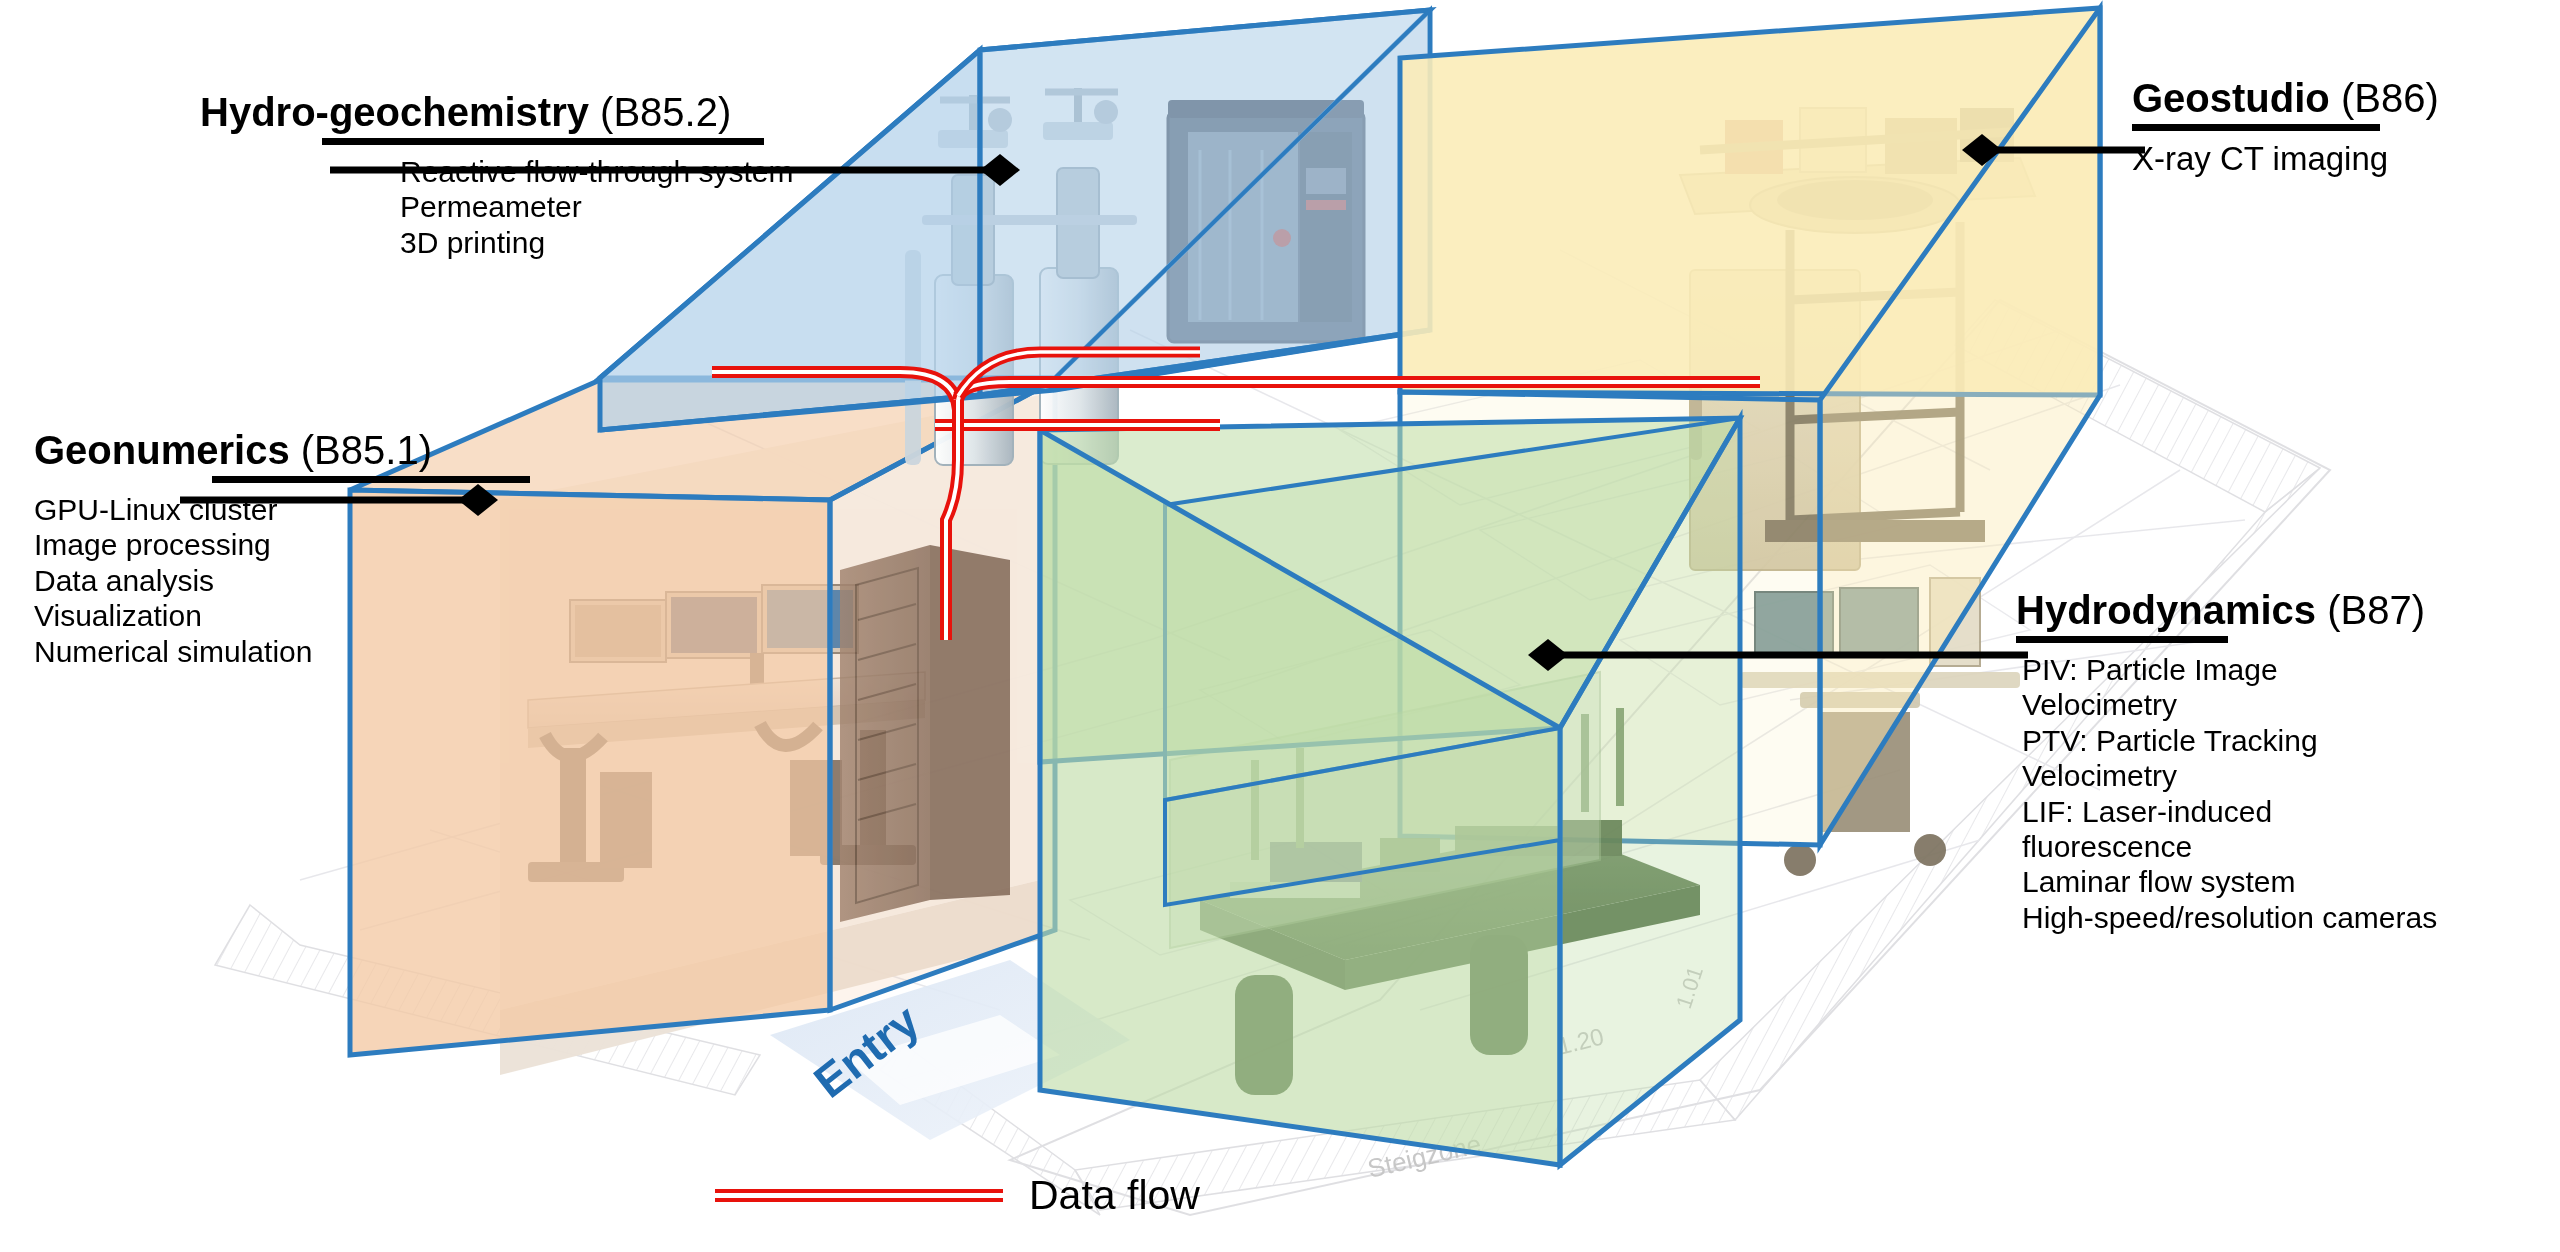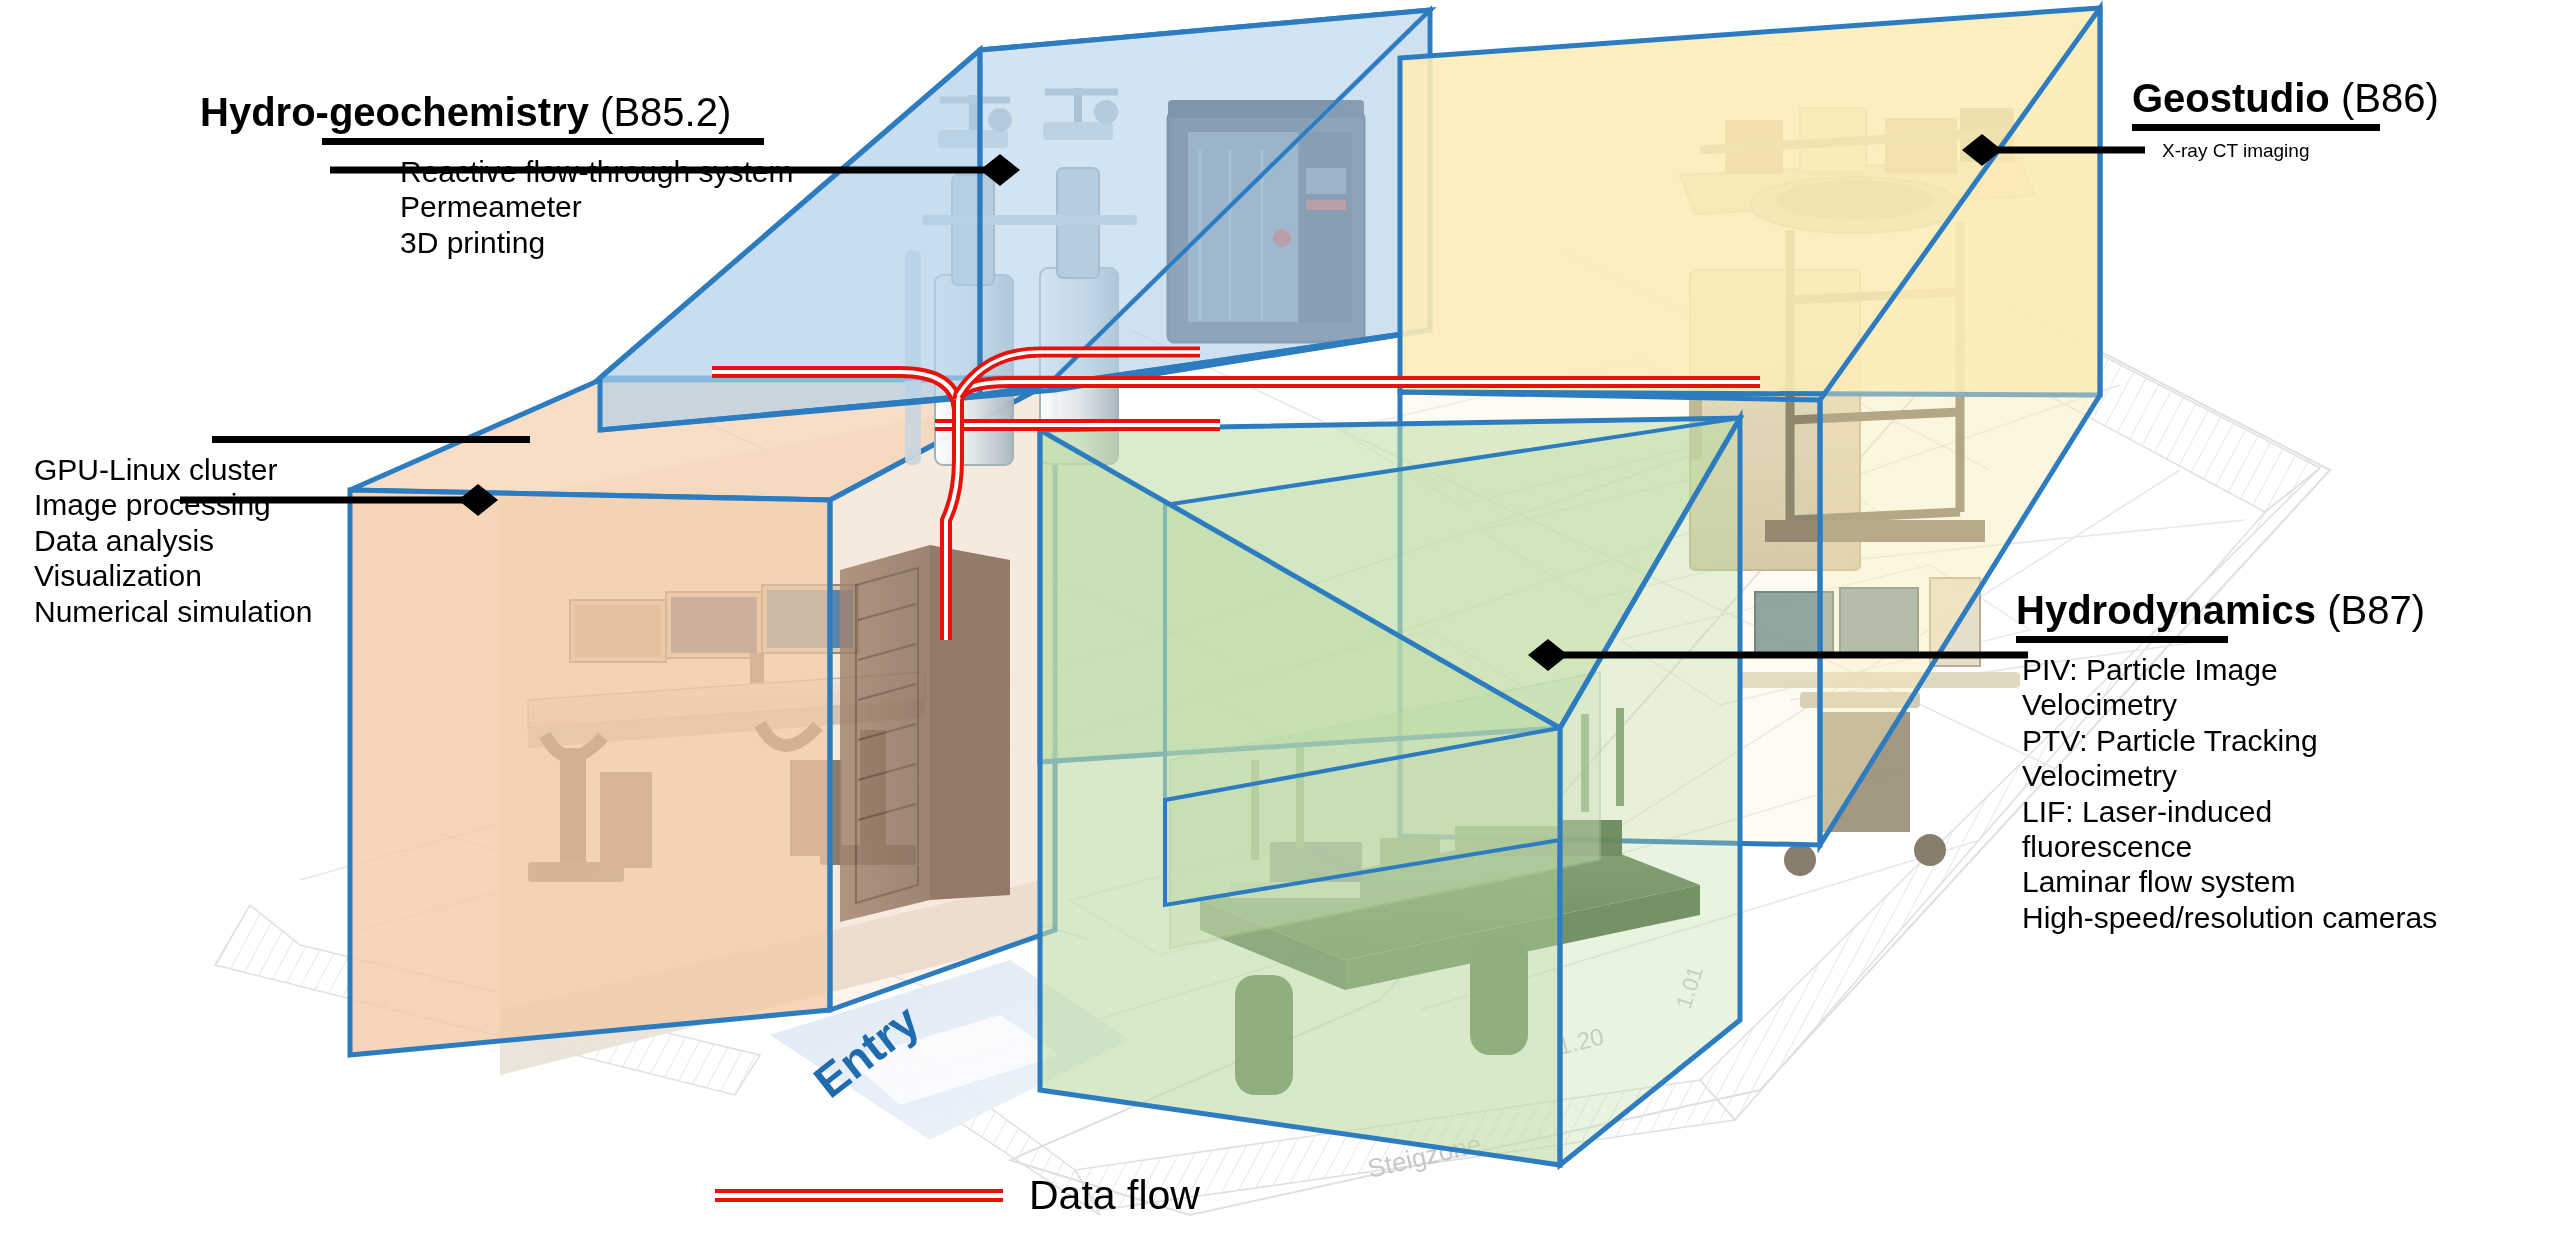--- a/index.html
+++ b/index.html
@@ -16,21 +16,21 @@
   .lbl.right .items div{white-space:normal;}
   
   #label-hydrogeochem{left:200px;top:92px;}
   #label-hydrogeochem .rule{width:442px;margin-left:122px;}
   #label-hydrogeochem .items{margin-left:200px;}
   #label-geonumerics{left:34px;top:430px;}
   #label-geonumerics .rule{width:318px;margin-left:178px;}
   #label-geonumerics .items{}
   #label-geostudio{left:2132px;top:78px;}
   #label-geostudio .rule{width:248px;margin-left:0px;}
-  #label-geostudio .items{margin-left:30px;font-size:19px;}
+  #label-geostudio .items{font-size:33px;}
   #label-hydrodynamics{left:2016px;top:590px;}
   #label-hydrodynamics .rule{width:212px;margin-left:0px;}
   #label-hydrodynamics .items{margin-left:6px;width:540px;}
   
   #legend{position:absolute;left:715px;top:1175px;display:flex;align-items:center;gap:26px;}
   #legend .swatch{width:288px;height:13px;position:relative;}
   #legend .swatch i{position:absolute;left:0;width:100%;height:4px;background:#e8120c;display:block;}
   #legend .swatch i.a{top:0;}
   #legend .swatch i.b{top:9px;}
   #legend .legend-label{font-size:41px;font-weight:400;line-height:1;}
@@ -332,20 +332,24 @@
   </div>
   <div class="rule"></div>
   <div class="items">
     <div>Reactive flow-through system</div>
     <div>Permeameter</div>
     <div>3D printing</div>
   </div>
 </div>
 
 <div class="lbl" id="label-geonumerics">
+  <div class="title">
+    <span>Geonumerics</span>
+    <span class="code">(B85.1)</span>
+  </div>
   <div class="rule"></div>
   <div class="items">
     <div>GPU-Linux cluster</div>
     <div>Image processing</div>
     <div>Data analysis</div>
     <div>Visualization</div>
     <div>Numerical simulation</div>
   </div>
 </div>
 

